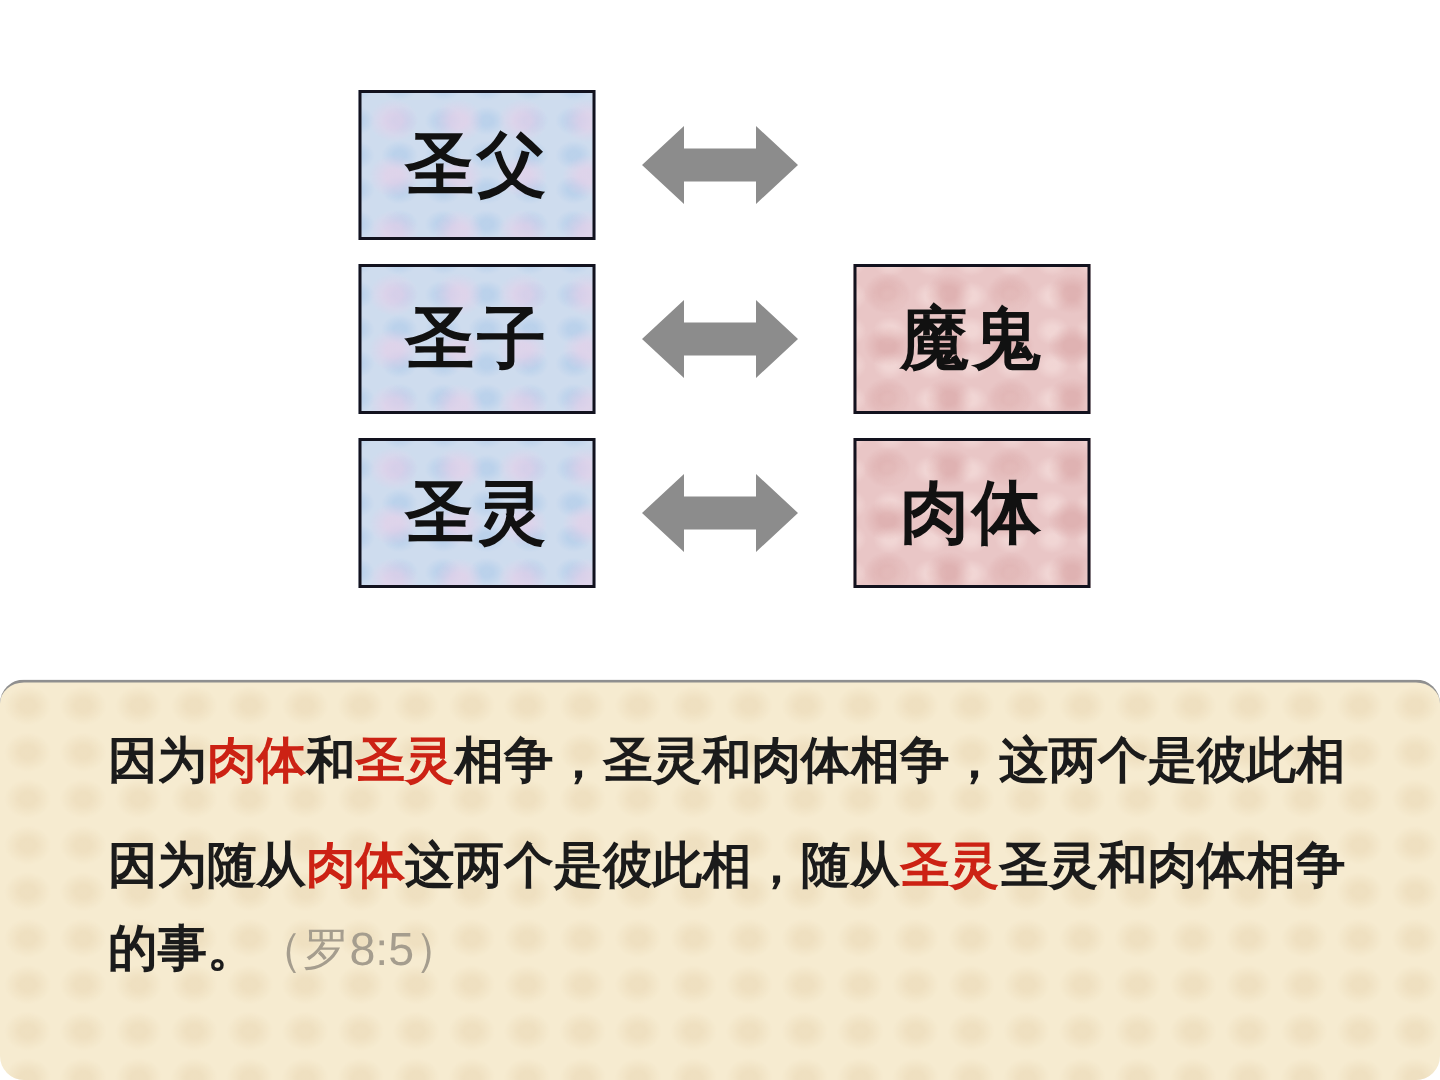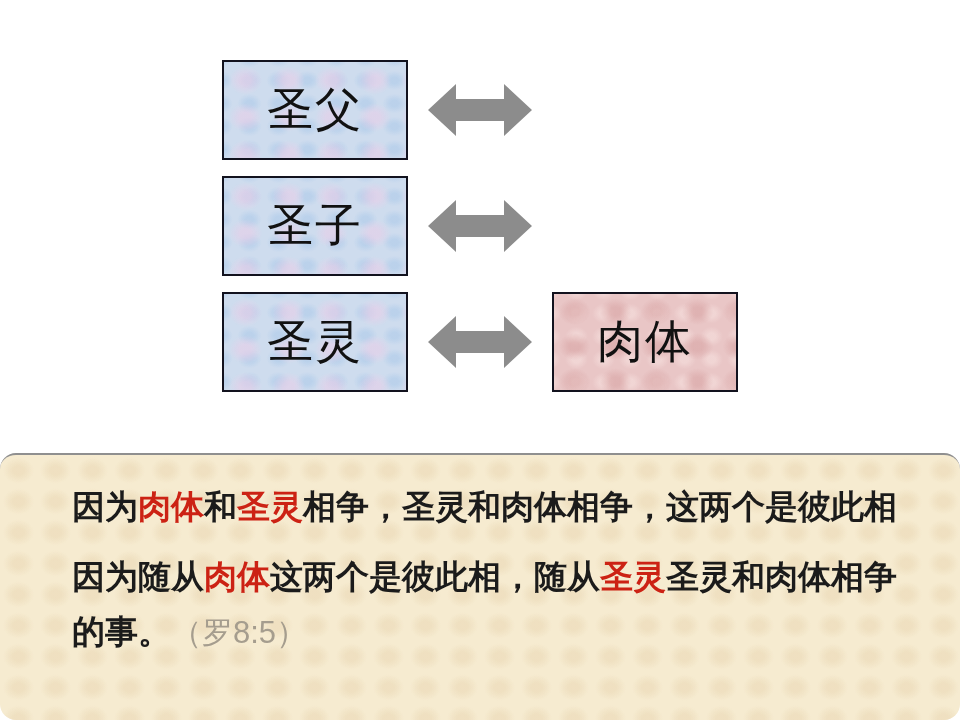--- a/index.html
+++ b/index.html
@@ -17,32 +17,33 @@
   }
 
   
   .row { position: absolute; left: 0; width: 100%; height: 100px; }
   .row.r1 { top: 60px; }
   .row.r2 { top: 176px; text-align: right; }
   .row.r3 { top: 292px; }
 
   .box {
     position: absolute;
-    width: 186px;
+    width: 158px;
     height: 100px;
     box-sizing: border-box;
     border: 2px solid #12121e;
     display: flex;
     align-items: center;
     justify-content: center;
     font-family: "Liberation Serif", serif;
     font-size: 46px;
-    font-weight: 400;
+    font-weight: 700;
     color: #111111;
     letter-spacing: 2px;
+    margin-left: 17px;
   }
   .box.left {
     left: 222px;
     background-color: #cedcee;
     background-image:
       radial-gradient(rgba(232,206,232,0.60) 18%, rgba(232,206,232,0) 55%),
       radial-gradient(rgba(171,201,233,0.55) 20%, rgba(171,201,233,0) 60%);
     background-size: 43px 37px, 29px 23px;
     background-position: 0 0, 11px 7px;
   }
@@ -114,20 +115,23 @@
 
     <div class="row r2">
       <div class="box left">
         <span>圣子</span>
       </div>
       <div class="arrow">
         <svg viewBox="0 0 104 52" xmlns="http://www.w3.org/2000/svg">
           <polygon points="0,26 28,0 28,15 76,15 76,0 104,26 76,52 76,37 28,37 28,52" fill="#8c8c8c"></polygon>
         </svg>
       </div>
+      <div class="box right">
+        <span>魔鬼</span>
+      </div>
     </div>
 
     <div class="row r3">
       <div class="box left">
         <span>圣灵</span>
       </div>
       <div class="arrow">
         <svg viewBox="0 0 104 52" xmlns="http://www.w3.org/2000/svg">
           <polygon points="0,26 28,0 28,15 76,15 76,0 104,26 76,52 76,37 28,37 28,52" fill="#8c8c8c"></polygon>
         </svg>

